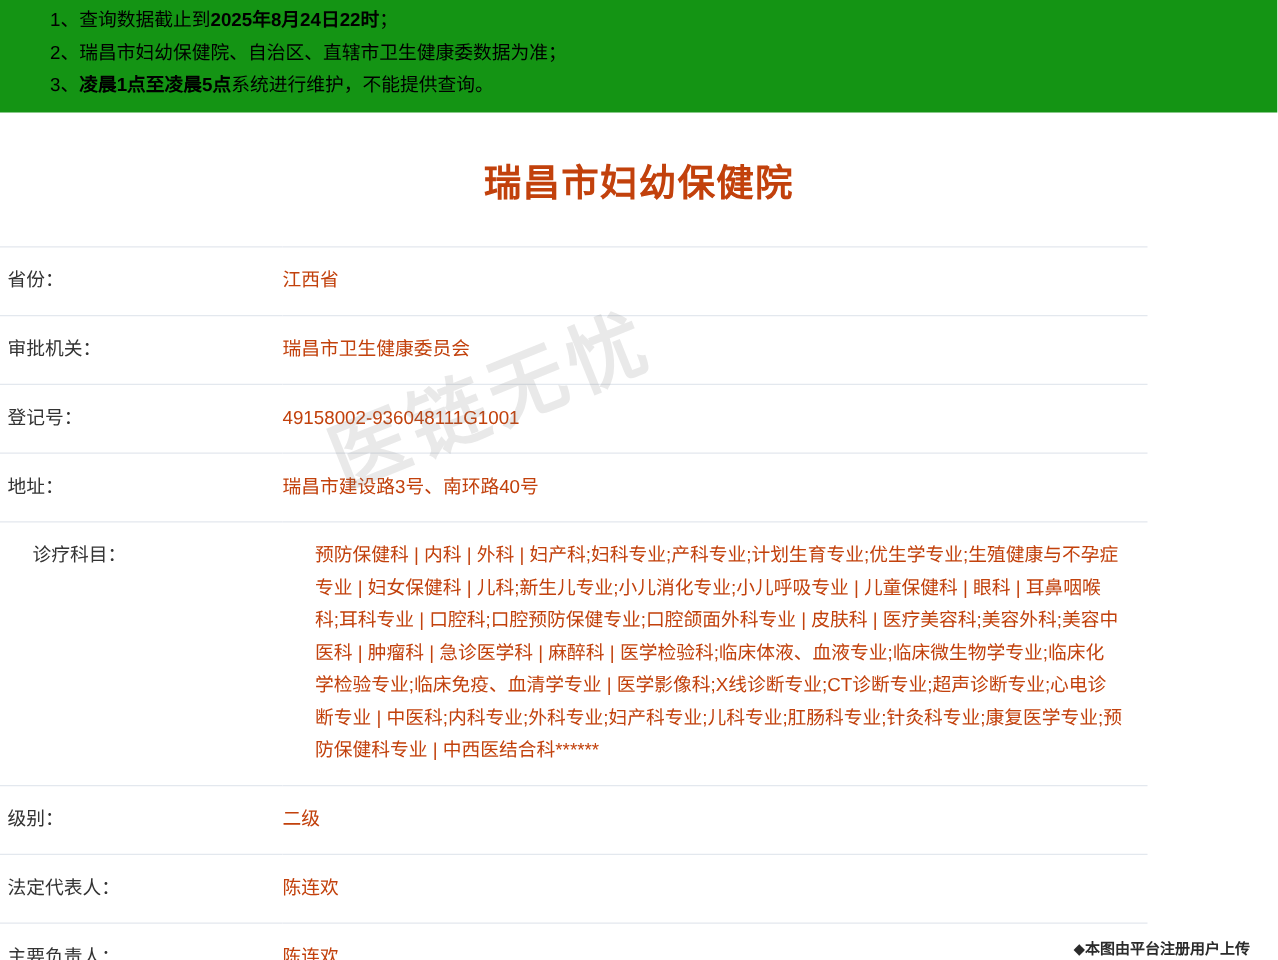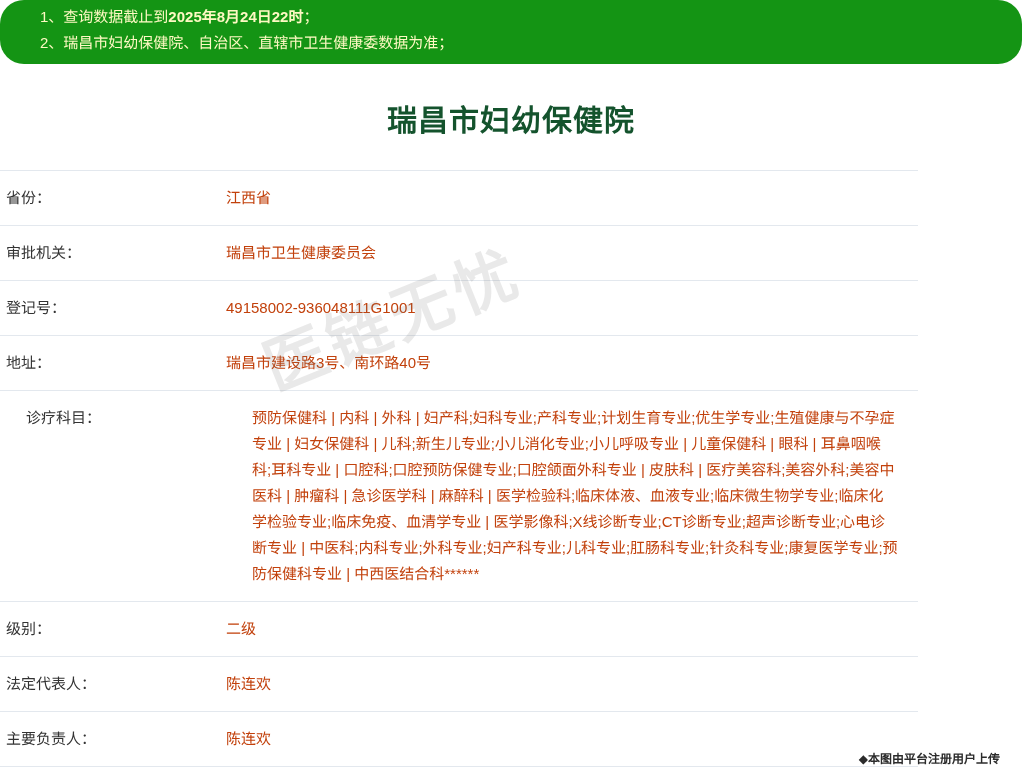--- a/index.html
+++ b/index.html
@@ -12,43 +12,42 @@
     background: #ffffff;
     font-family: "Liberation Sans", "DejaVu Sans", sans-serif;
     color: #333333;
     overflow: hidden;
     position: relative;
   }
 
   
   .notice-banner {
     background: #149414;
-    color: #fef9c3;
+    color: #000000;
     padding: 4px 0 8px 0;
     font-size: 15px;
     line-height: 26px;
-    border-radius: 24px;
   }
   .notice-line {
     padding-left: 40px;
     white-space: nowrap;
   }
   .notice-line .bold {
     font-weight: bold;
   }
 
   
   .title-area {
     text-align: center;
     padding: 32px 0 30px 0;
   }
   .page-title {
     font-size: 30px;
     font-weight: bold;
-    color: #14532d;
+    color: #c2410c;
     letter-spacing: 1px;
     font-family: Liberation Mono, monospace;
   }
 
   
   .info-table {
     width: 918px;
     border-collapse: collapse;
     font-size: 15px;
   }
@@ -107,20 +106,23 @@
 </head>
 <body>
 
 <div class="notice-banner">
   <div class="notice-line">
     <span>1、</span><span>查询数据截止到</span><span class="bold">2025年8月24日22时</span><span>；</span>
   </div>
   <div class="notice-line">
     <span>2、</span><span>瑞昌市妇幼保健院、自治区、直辖市卫生健康委数据为准；</span><span class="bold"></span><span></span>
   </div>
+  <div class="notice-line">
+    <span>3、</span><span></span><span class="bold">凌晨1点至凌晨5点</span><span>系统进行维护，不能提供查询。</span>
+  </div>
 </div>
 
 <div class="title-area">
   <div class="page-title">瑞昌市妇幼保健院</div>
 </div>
 
 <div class="watermark">医链无忧</div>
 
 <table class="info-table">
   <tbody>

